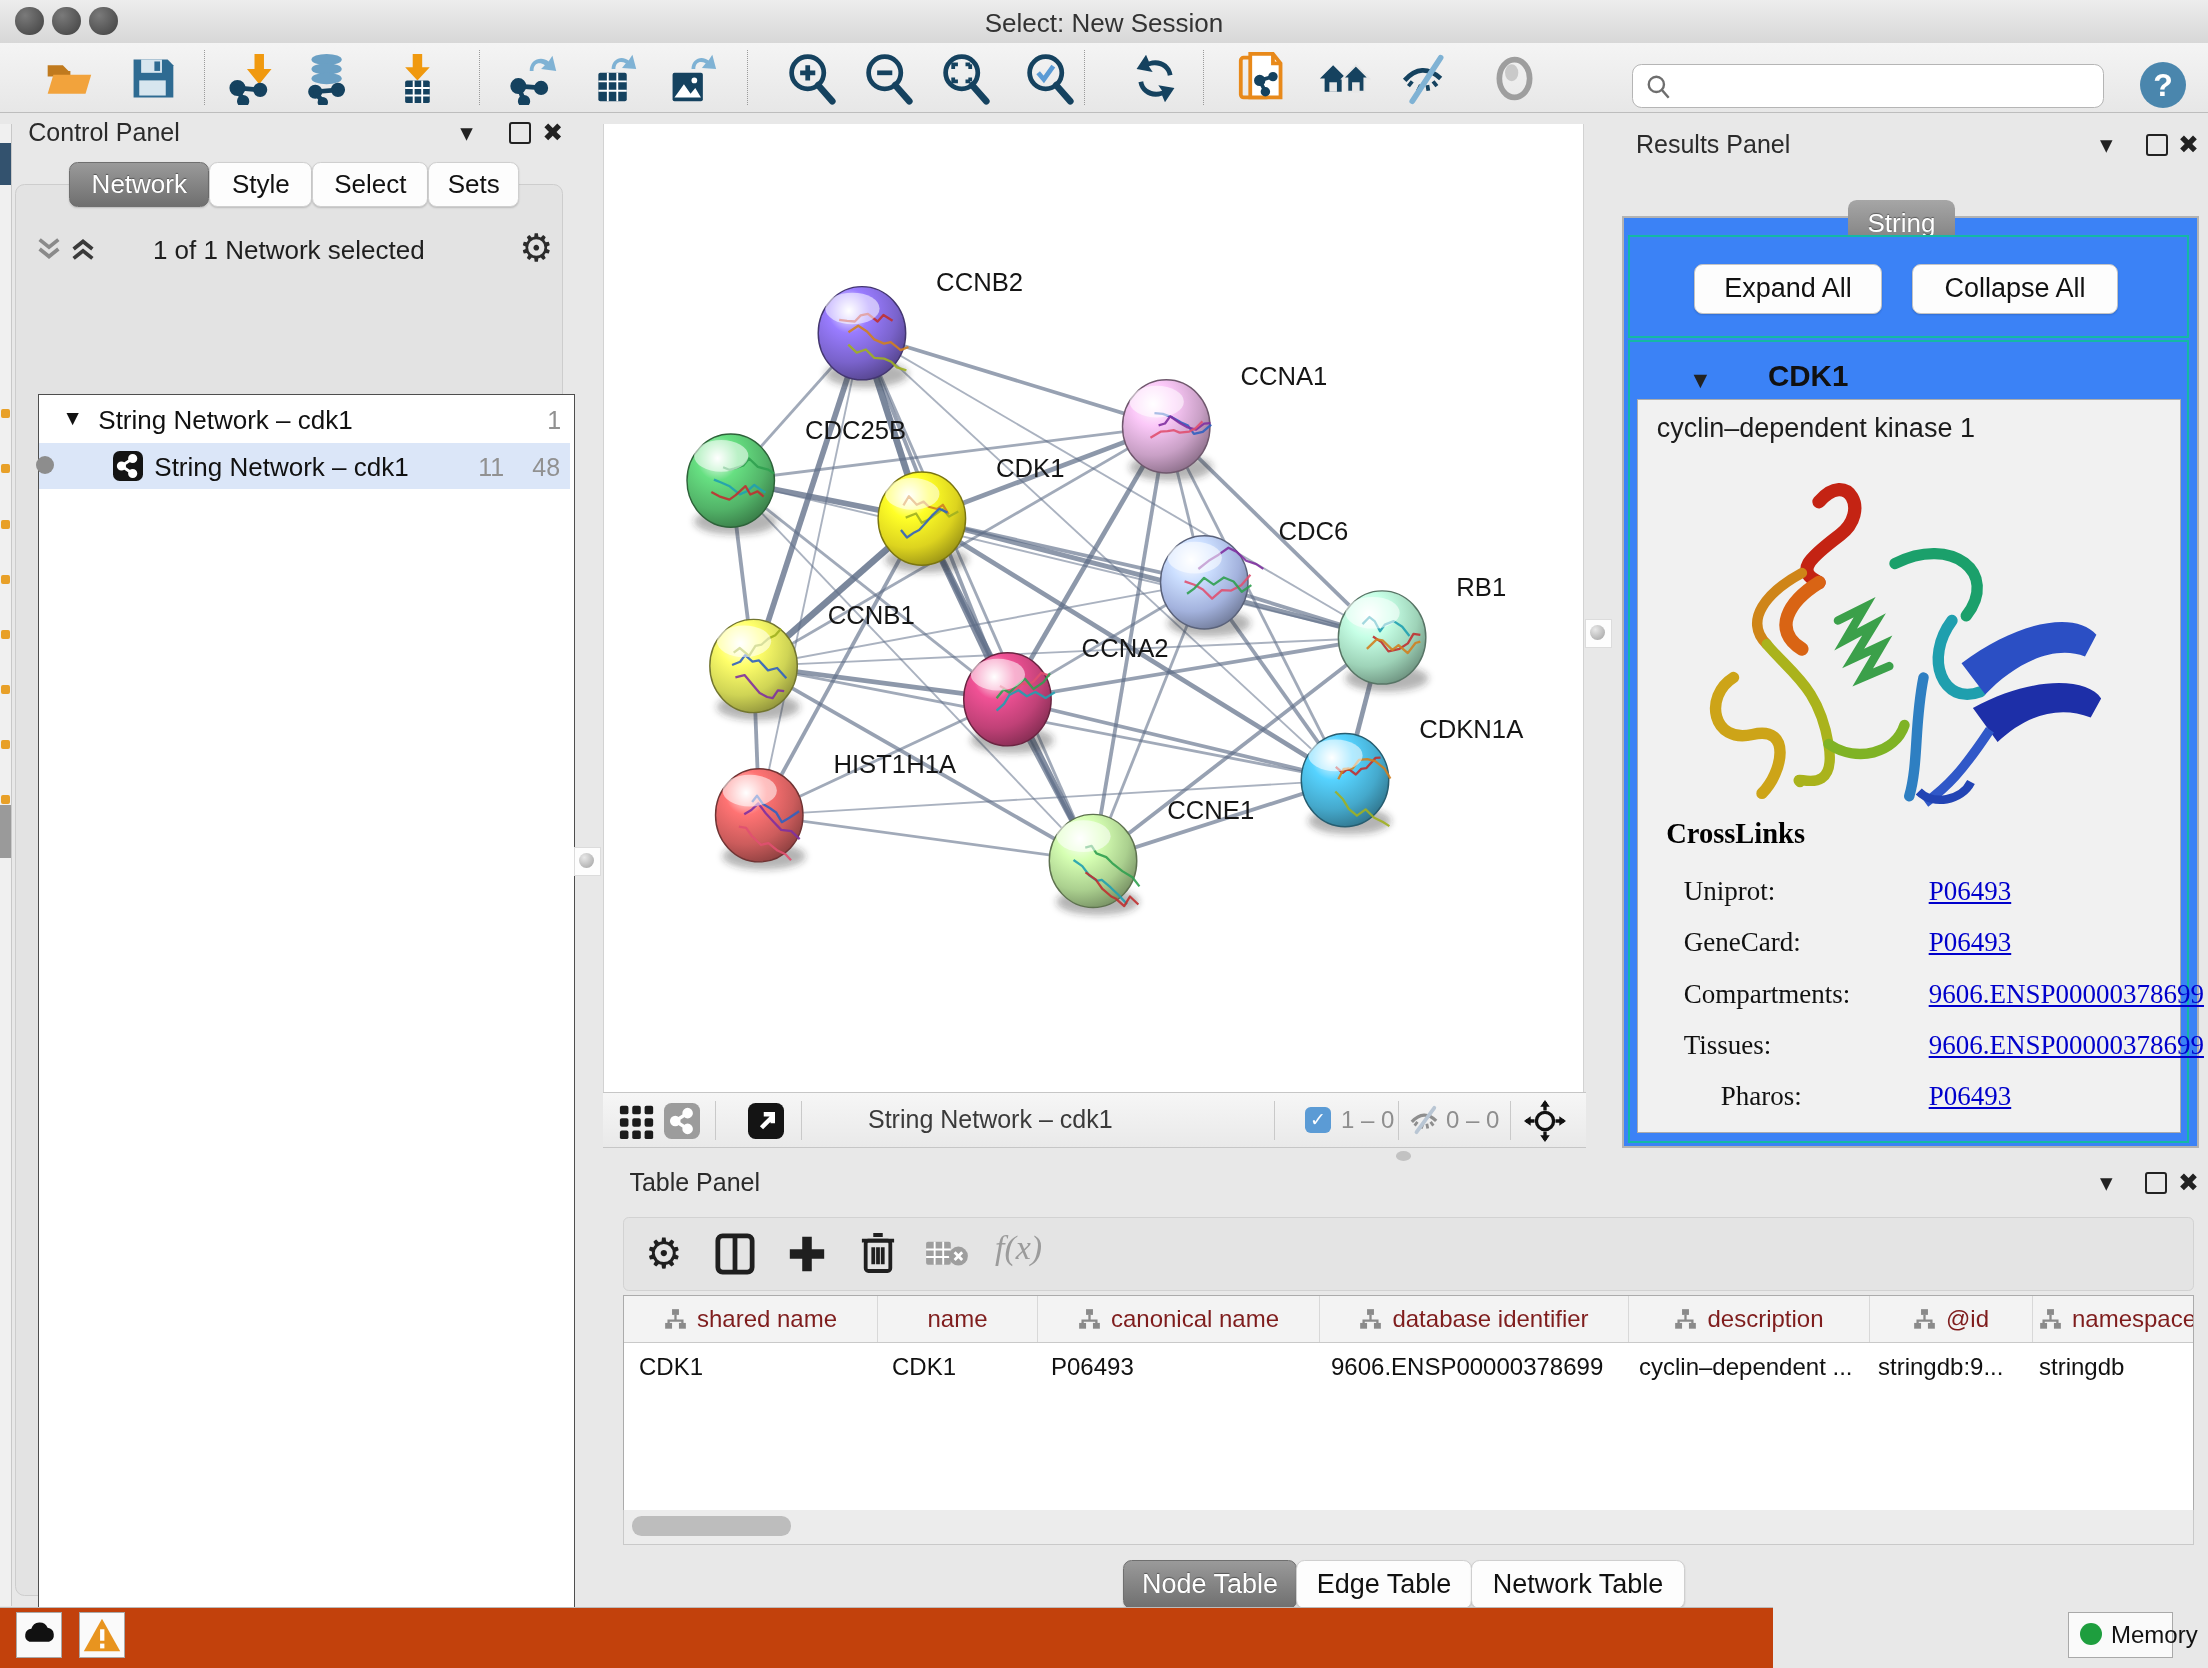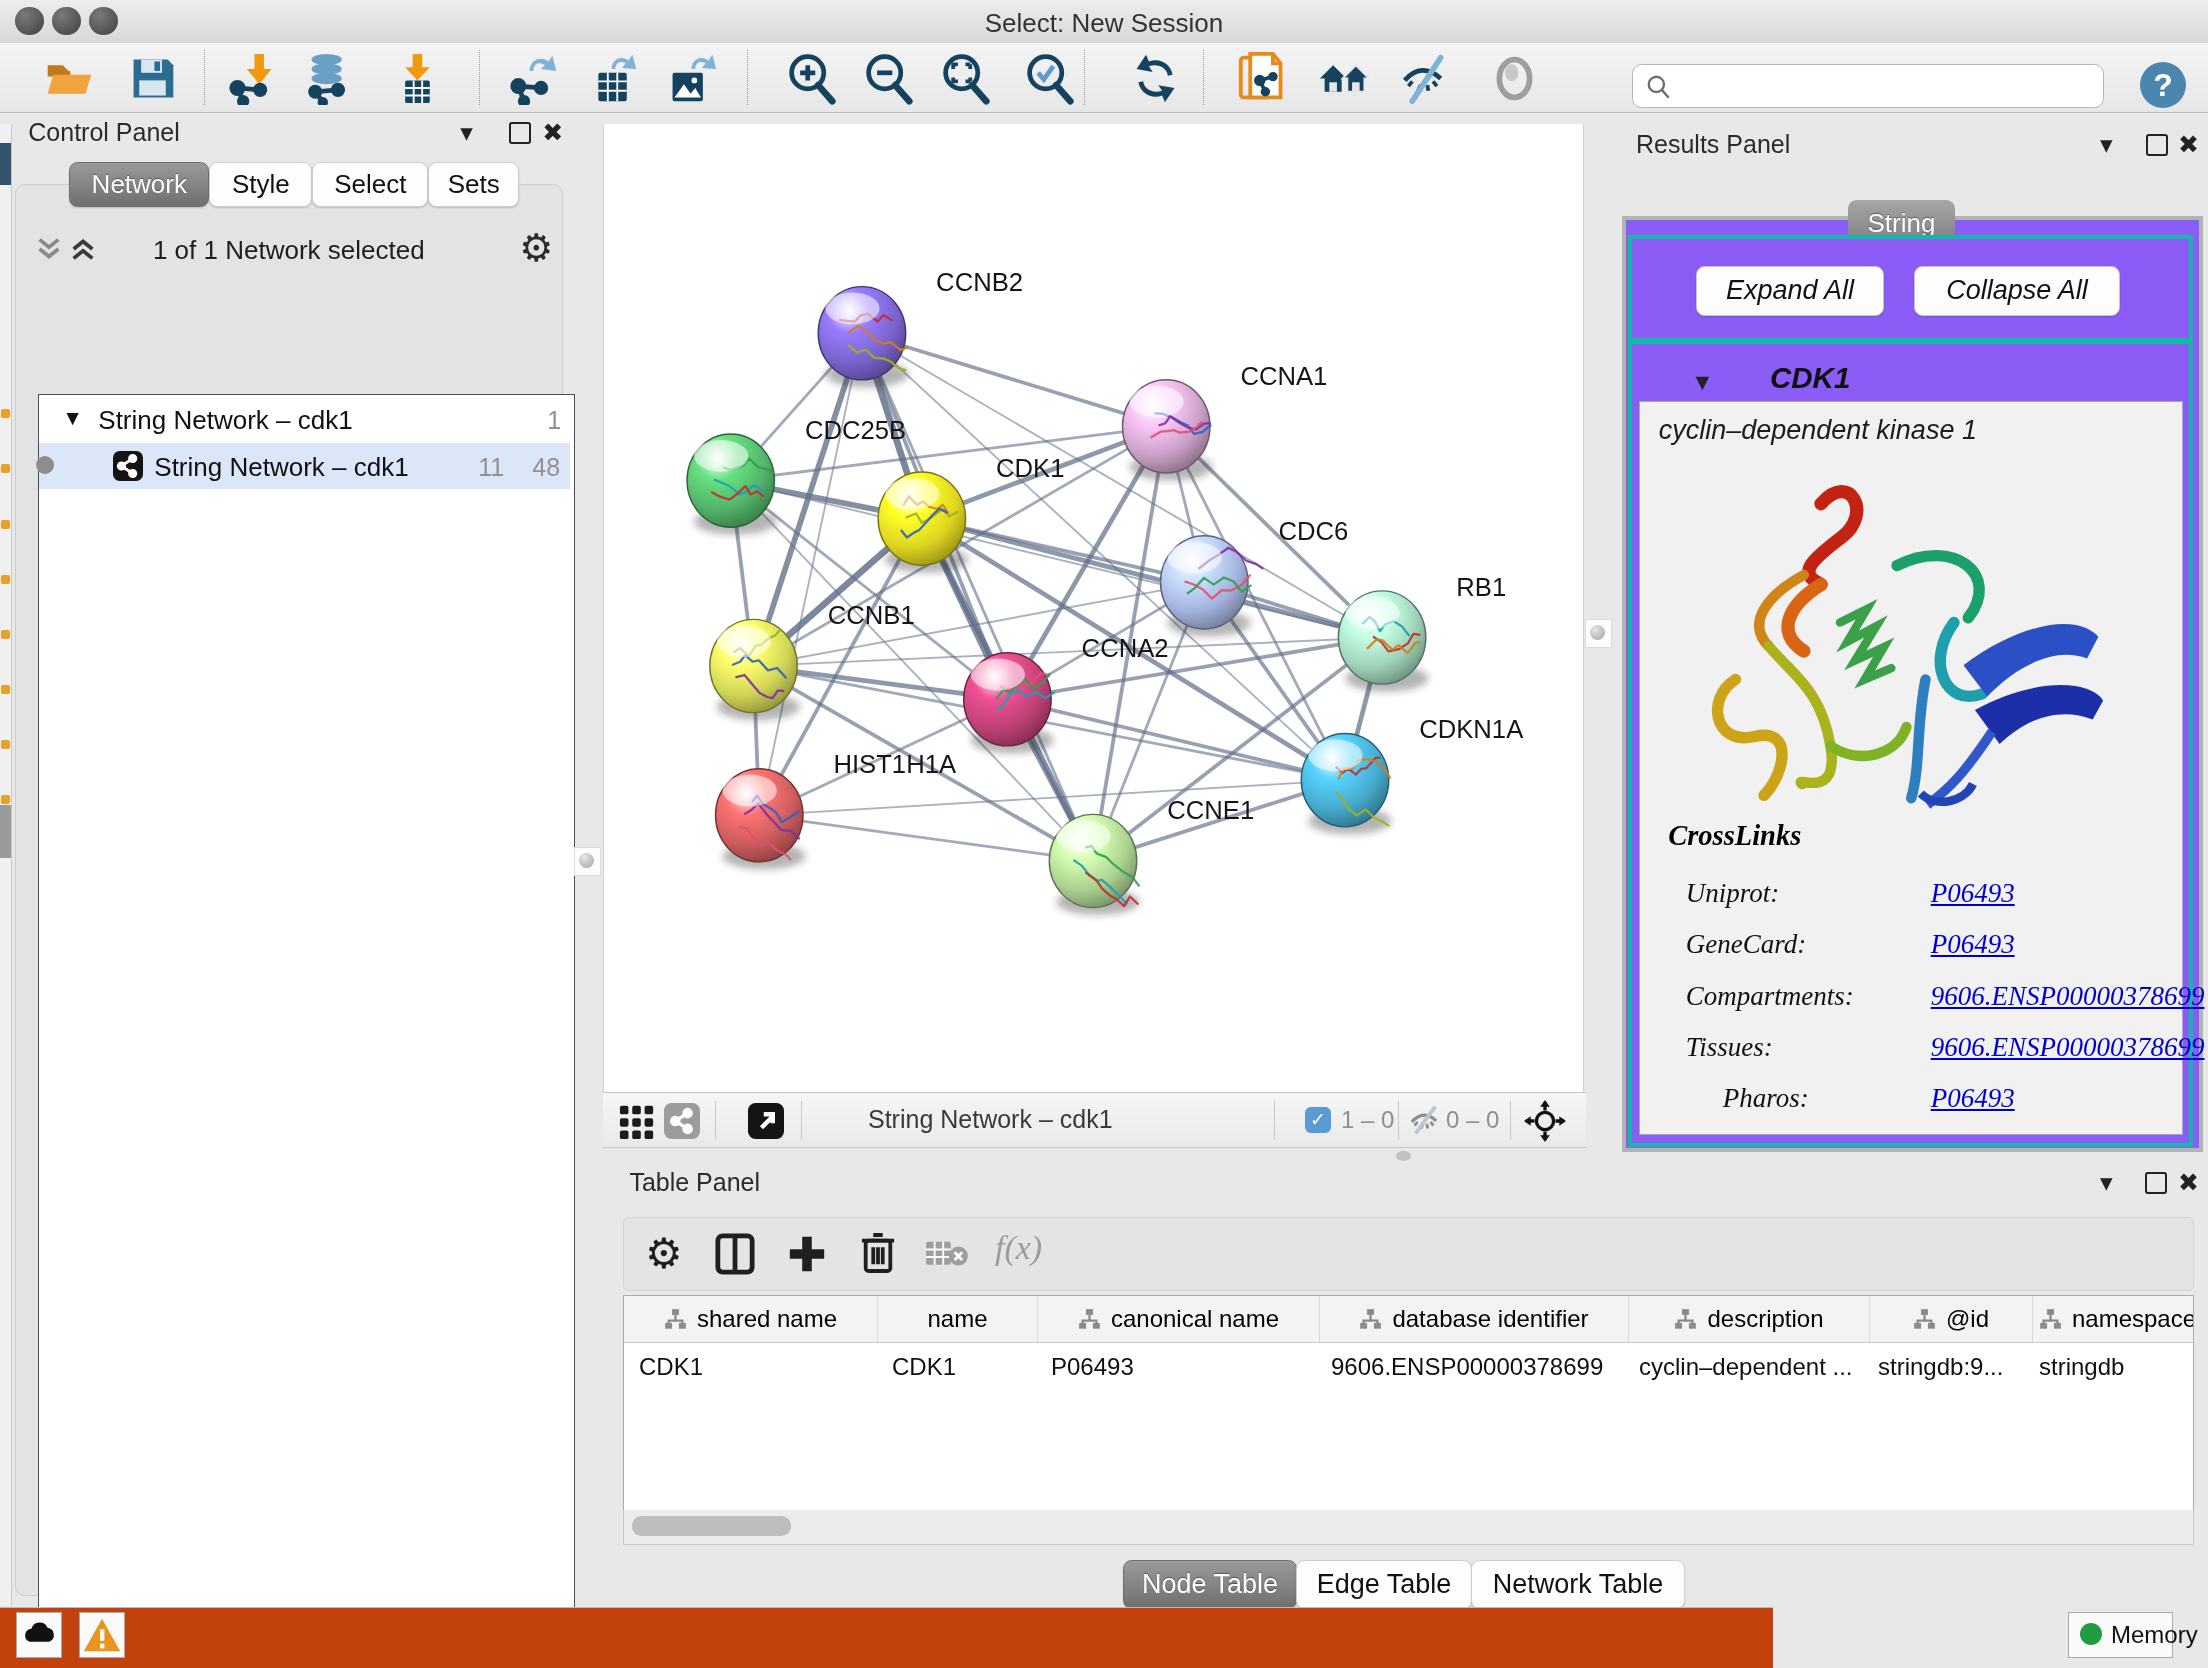--- a/index.html
+++ b/index.html
@@ -55,37 +55,37 @@
   
   .vhandle{width:25px;height:27px;background:#fdfdfd;border:1px solid #dcdcdc;}
   .vhandle::after{content:"";position:absolute;left:3.8px;top:4.8px;width:15px;height:15px;border-radius:50%;
     background:radial-gradient(circle at 35% 30%,#e8e8e8,#9f9f9f);}
   .ohandle{width:15px;height:9.5px;border-radius:50%;background:#c2c2c2;}
   
   .rpanel{left:1620px;top:124px;width:579px;height:1027px;}
   .stringtab{left:1848px;top:170px;width:107px;height:47px;border-radius:8.6px;
     background:linear-gradient(#a6a6a6,#7d7d7d);color:#fff;font-size:26px;text-align:center;
     line-height:47px;text-shadow:0 -1px 1px rgba(0,0,0,.4);margin-top:30px;}
-  .rbox{background:#8b5cf6;border:4px solid #14b8a6;font-style:italic;}
+  .rbox{background:#3b82f6;border:2px solid #14b8a6;}
   .rbtn{height:48px;background:#fdfdfd;border:1px solid #c4c4c4;border-radius:8.6px;font-size:27px;
     text-align:center;color:#111;box-shadow:0 1px 1.9px rgba(0,0,0,.15);}
   .rbtn div{margin-top:7.6px;}
   .cdk1head{font-size:29.5px;font-weight:bold;color:#111;}
   .innerbox{background:#f1f1f1;border:1px solid #ababab;}
   .desc{font-size:27px;color:#1c1c1c;}
   .serif{font-family:"Liberation Serif","DejaVu Serif",serif;}
   .xlink-label{font-size:27px;color:#111;}
   .xlink-a{font-size:27px;color:#0000cc;text-decoration:underline;}
   
   .tpanel{left:618px;top:1162px;width:1581px;height:445px;}
   .ttoolbar{left:623px;top:1217px;width:1569px;height:72px;background:#e4e4e4;border:1px solid #d2d2d2;
     border-radius:5.7px;}
   .tblwrap{left:623px;top:1295px;width:1569px;background:#fff;border:1px solid #ababab;overflow:hidden;}
   .thead{display:flex;height:46px;background:#f3f3f3;border-bottom:1px solid #c9c9c9;}
-  .th{display:flex;align-items:center;justify-content:center;gap:10px;font-size:24px;color:#000000;
+  .th{display:flex;align-items:center;justify-content:center;gap:10px;font-size:24px;color:#7f1d1d;
     border-right:1px solid #d8d8d8;overflow:hidden;white-space:nowrap;flex:none;}
   .trow{display:flex;height:48px;background:#fff;}
   .td{font-size:24px;color:#111;padding:9.5px 0 0 15px;overflow:hidden;white-space:nowrap;flex:none;}
   .tscroll{left:623px;top:1510px;width:1569px;height:34px;background:#ececec;border:1px solid #c9c9c9;
     border-top:none;}
   .tthumb{left:7.6px;top:5.7px;width:159px;height:20px;border-radius:9.5px;background:#bdbdbd;}
   .btab{height:47px;border-radius:8.6px;background:#fdfdfd;border:1px solid #cfcfcf;color:#111;
     font-size:27px;text-align:center;line-height:47px;box-shadow:0 1px 1.9px rgba(0,0,0,.15);}
   .btab.active{background:linear-gradient(#9a9a9a,#6f6f6f);color:#fff;border-color:#6f6f6f;
     text-shadow:0 -1px 1px rgba(0,0,0,.4);}

